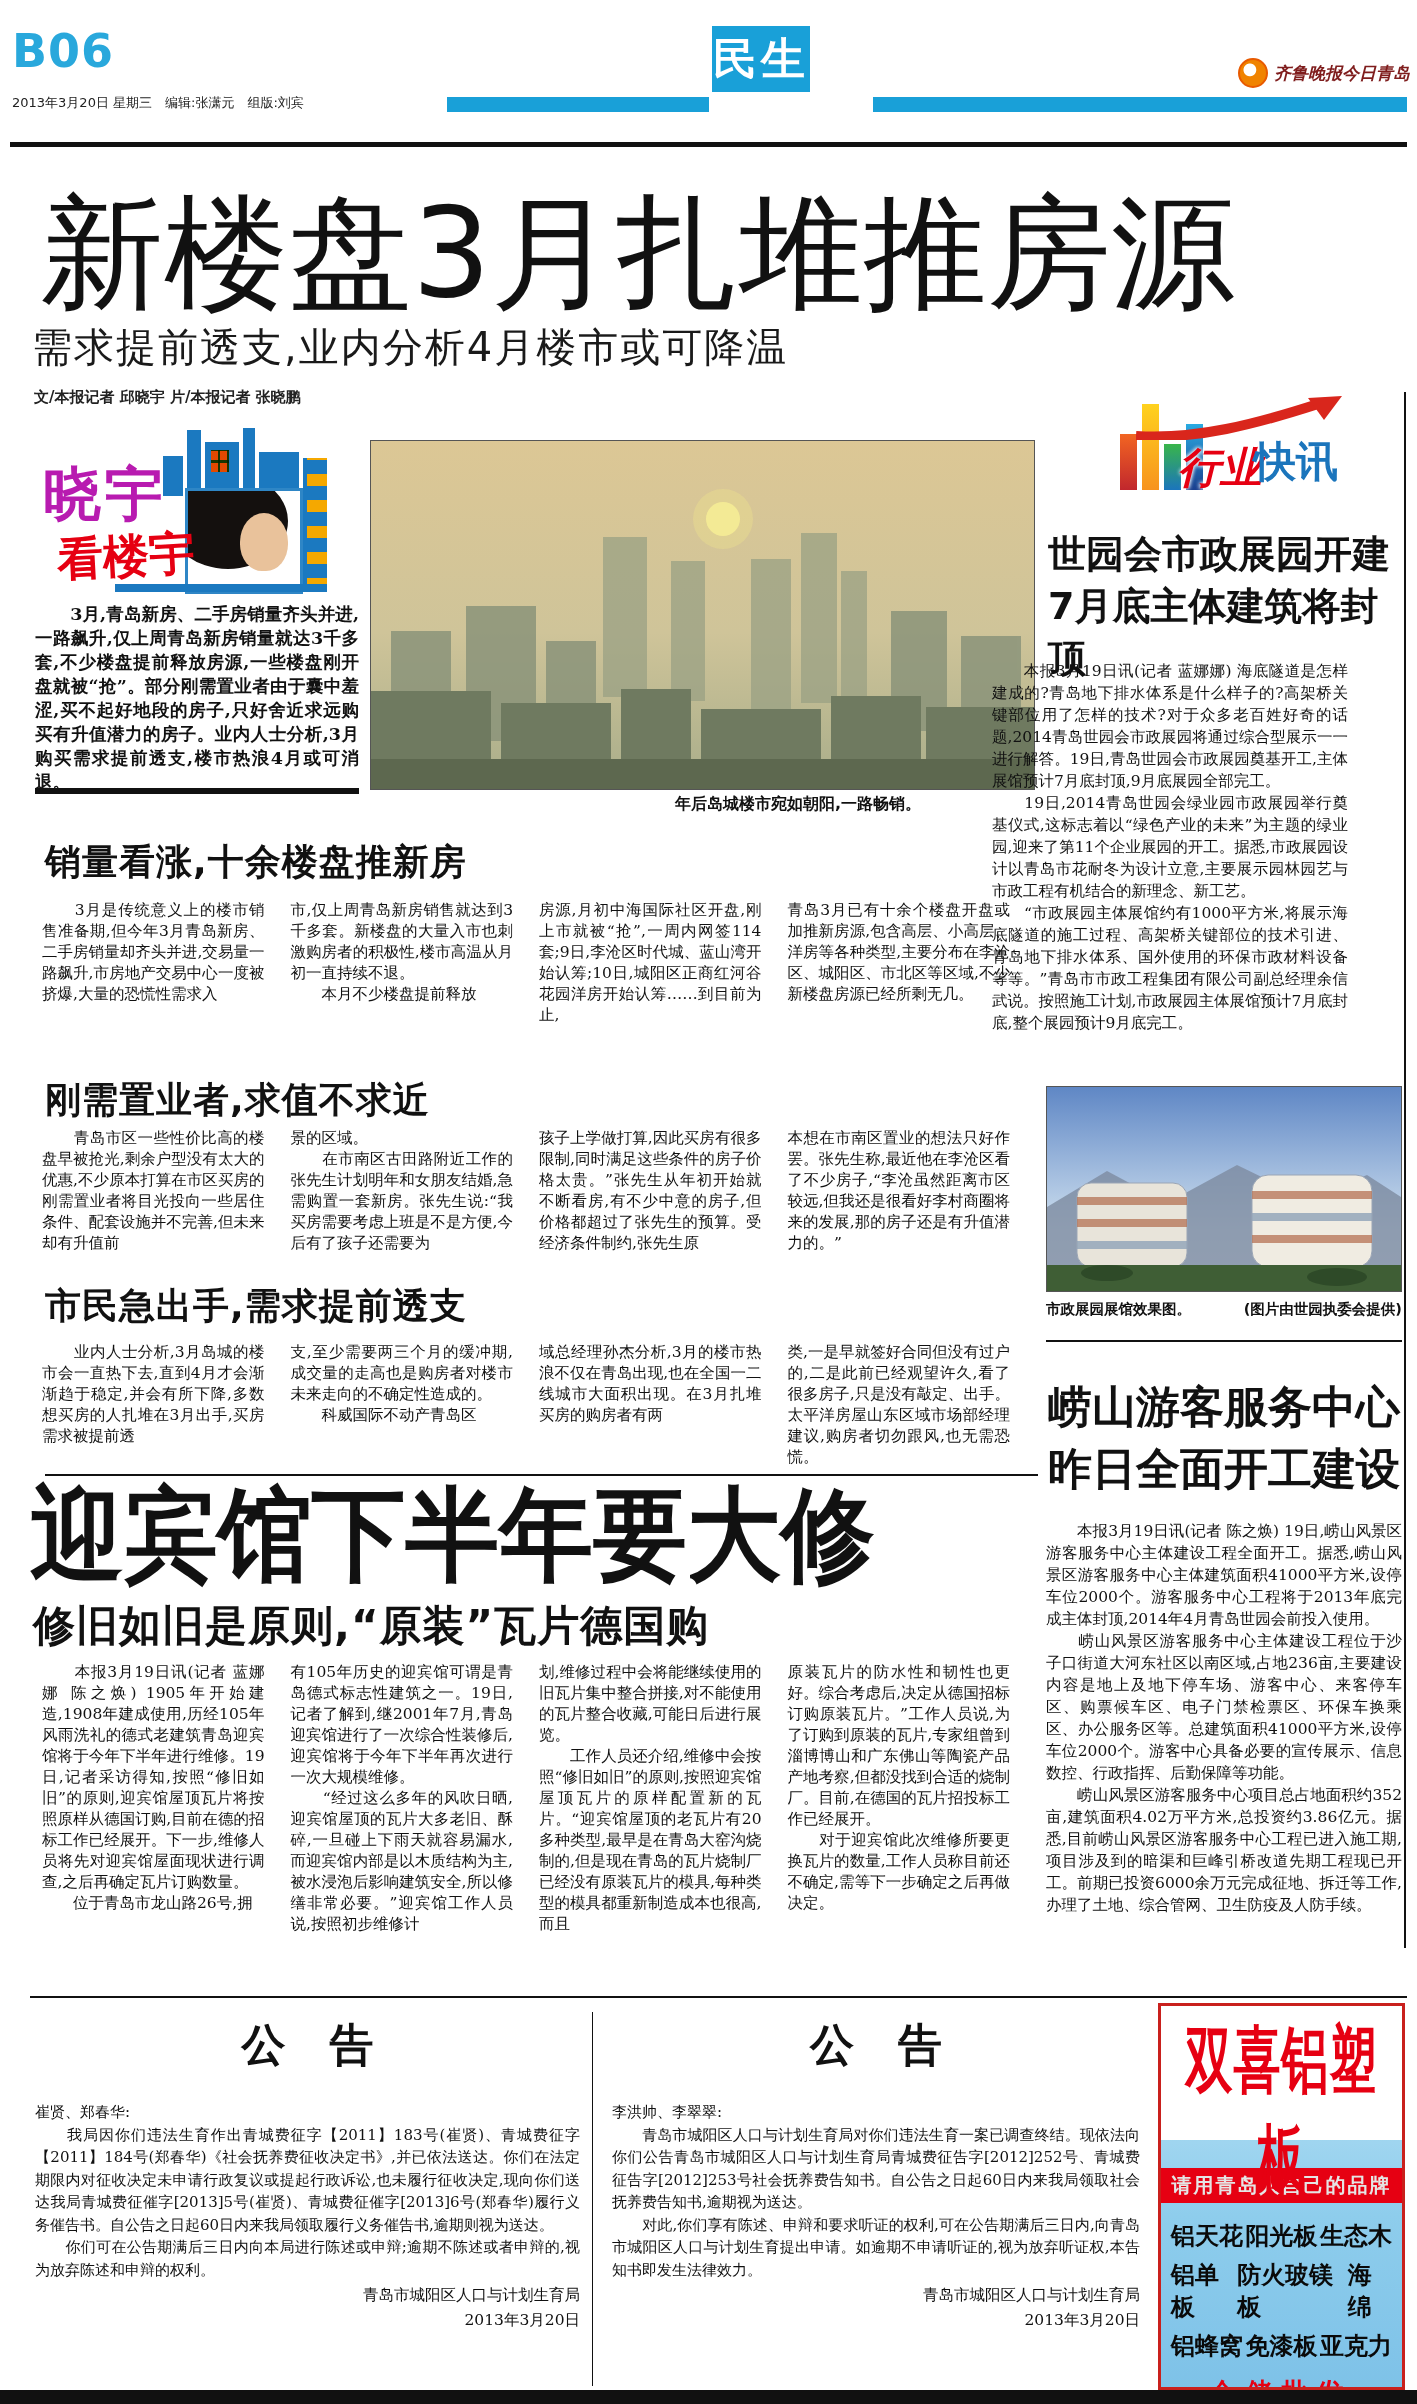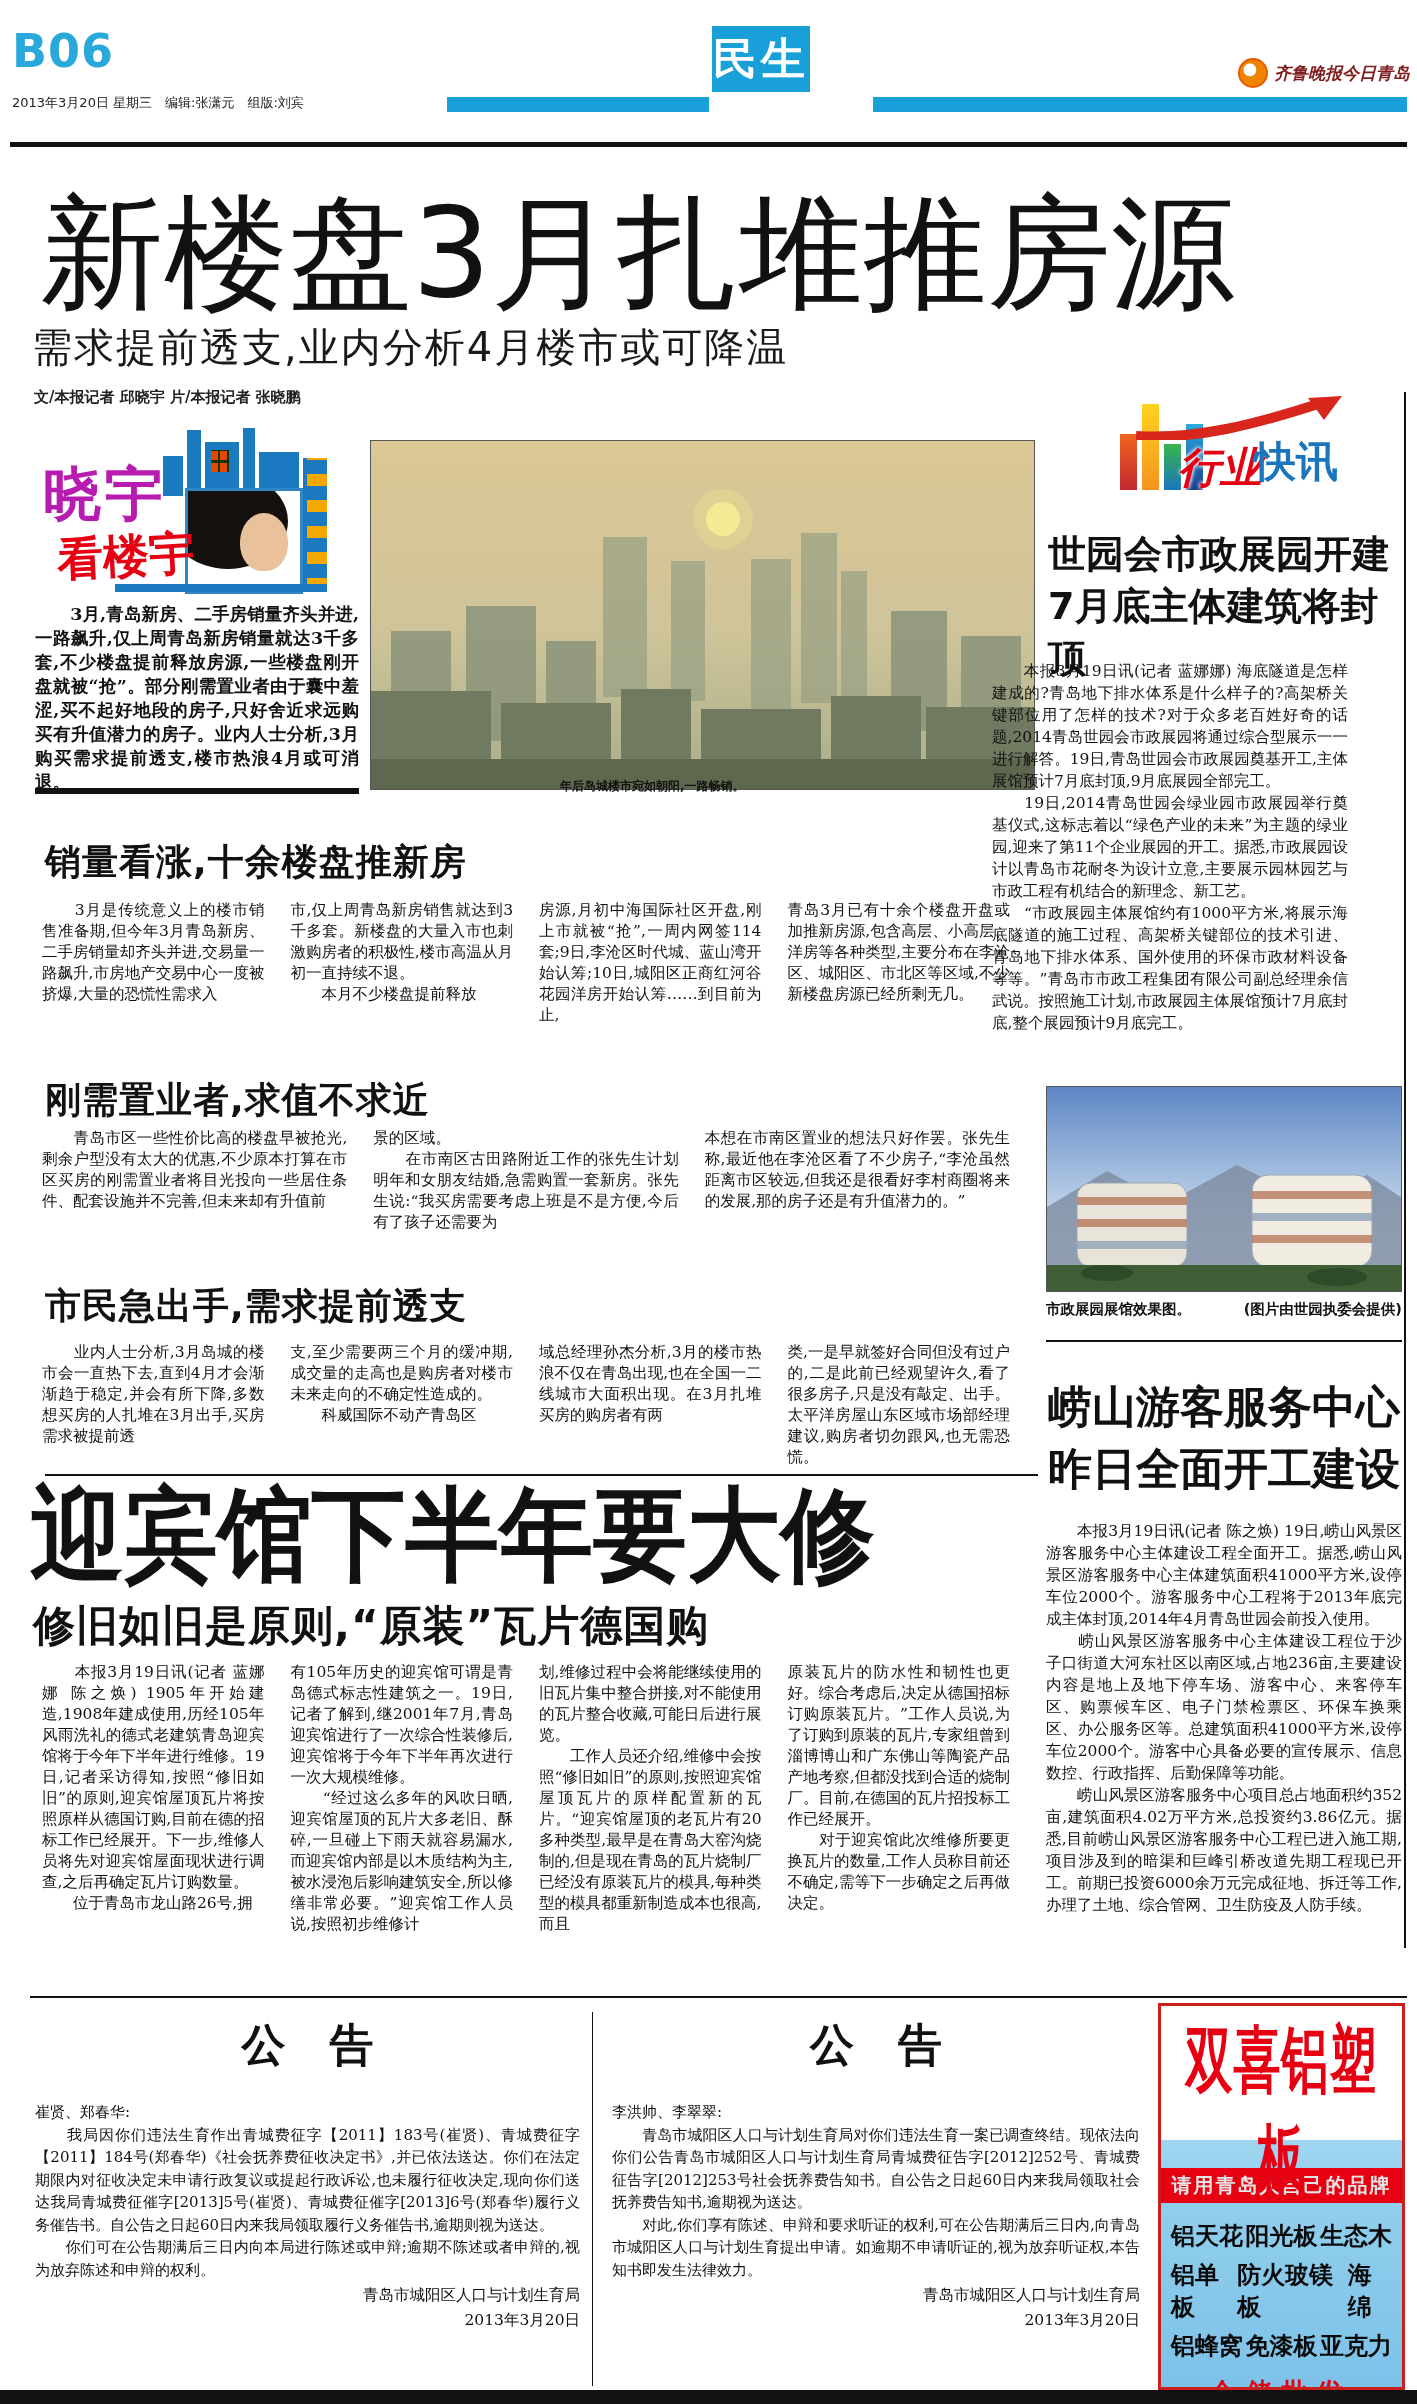--- a/index.html
+++ b/index.html
@@ -37,21 +37,21 @@
   .cl-face{position:absolute;left:52px;top:22px;width:48px;height:58px;background:#e9c29b;border-radius:50% 50% 46% 46%;}
   .cl-strip{position:absolute;left:268px;top:30px;width:20px;height:132px;
             background:repeating-linear-gradient(0deg,#f5a800 0 12px,#1b79c0 12px 26px);border-left:4px solid #1b79c0;}
   .cl-base{position:absolute;left:80px;top:156px;width:212px;height:8px;background:#1b79c0;}
   .intro{left:35px;top:602px;width:324px;font-size:17.5px;line-height:24px;font-weight:700;
          text-align:justify;}
   .intro-rule{left:35px;top:788px;width:324px;height:6px;background:#111;}
   
   .photo{left:370px;top:440px;width:665px;height:350px;border:1px solid #555;box-sizing:border-box;}
   .photo svg{display:block;}
-  .photo-cap{left:560px;top:778px;width:476px;font-size:12px;font-weight:700;text-align:left;
+  .photo-cap{left:560px;top:794px;width:476px;font-size:16px;font-weight:700;text-align:center;
              font-family:"DejaVu Sans","Liberation Sans",sans-serif;}
   
   .sec-head{font-size:36px;font-weight:900;letter-spacing:1px;font-family:"DejaVu Sans","Liberation Sans",sans-serif;}
   .cols{display:flex;gap:26px;text-align:justify;}
   .cols .col{flex:1;}
   .cols p,.rbody p,.nbody p{margin:0;}
   .body15{font-size:15.5px;line-height:21px;}
   
   .h-yb{left:30px;top:1484px;font-size:102px;font-weight:900;white-space:nowrap;transform:scaleX(0.92);transform-origin:left top;line-height:1;}
   .h-yb-sub{left:33px;top:1598px;font-size:42px;font-weight:600;letter-spacing:1px;}
@@ -185,20 +185,23 @@
   <div class="abs sec-head" style="left:45px;top:1076px;">刚需置业者,求值不求近</div>
   <div class="abs cols body15" style="left:42px;top:1128px;width:968px;">
       <div class="col">
         <p>　　青岛市区一些性价比高的楼盘早被抢光,剩余户型没有太大的优惠,不少原本打算在市区买房的刚需置业者将目光投向一些居住条件、配套设施并不完善,但未来却有升值前</p>
       </div>
       <div class="col">
         <p>景的区域。</p>
         <p>　　在市南区古田路附近工作的张先生计划明年和女朋友结婚,急需购置一套新房。张先生说:“我买房需要考虑上班是不是方便,今后有了孩子还需要为</p>
       </div>
       <div class="col">
+        <p>孩子上学做打算,因此买房有很多限制,同时满足这些条件的房子价格太贵。”张先生从年初开始就不断看房,有不少中意的房子,但价格都超过了张先生的预算。受经济条件制约,张先生原</p>
+      </div>
+      <div class="col">
         <p>本想在市南区置业的想法只好作罢。张先生称,最近他在李沧区看了不少房子,“李沧虽然距离市区较远,但我还是很看好李村商圈将来的发展,那的房子还是有升值潜力的。”</p>
       </div>
     </div>
 
   <div class="abs sec-head" style="left:45px;top:1282px;">市民急出手,需求提前透支</div>
   <div class="abs cols body15" style="left:42px;top:1342px;width:968px;">
       <div class="col">
         <p>　　业内人士分析,3月岛城的楼市会一直热下去,直到4月才会渐渐趋于稳定,并会有所下降,多数想买房的人扎堆在3月出手,买房需求被提前透</p>
       </div>
       <div class="col">

